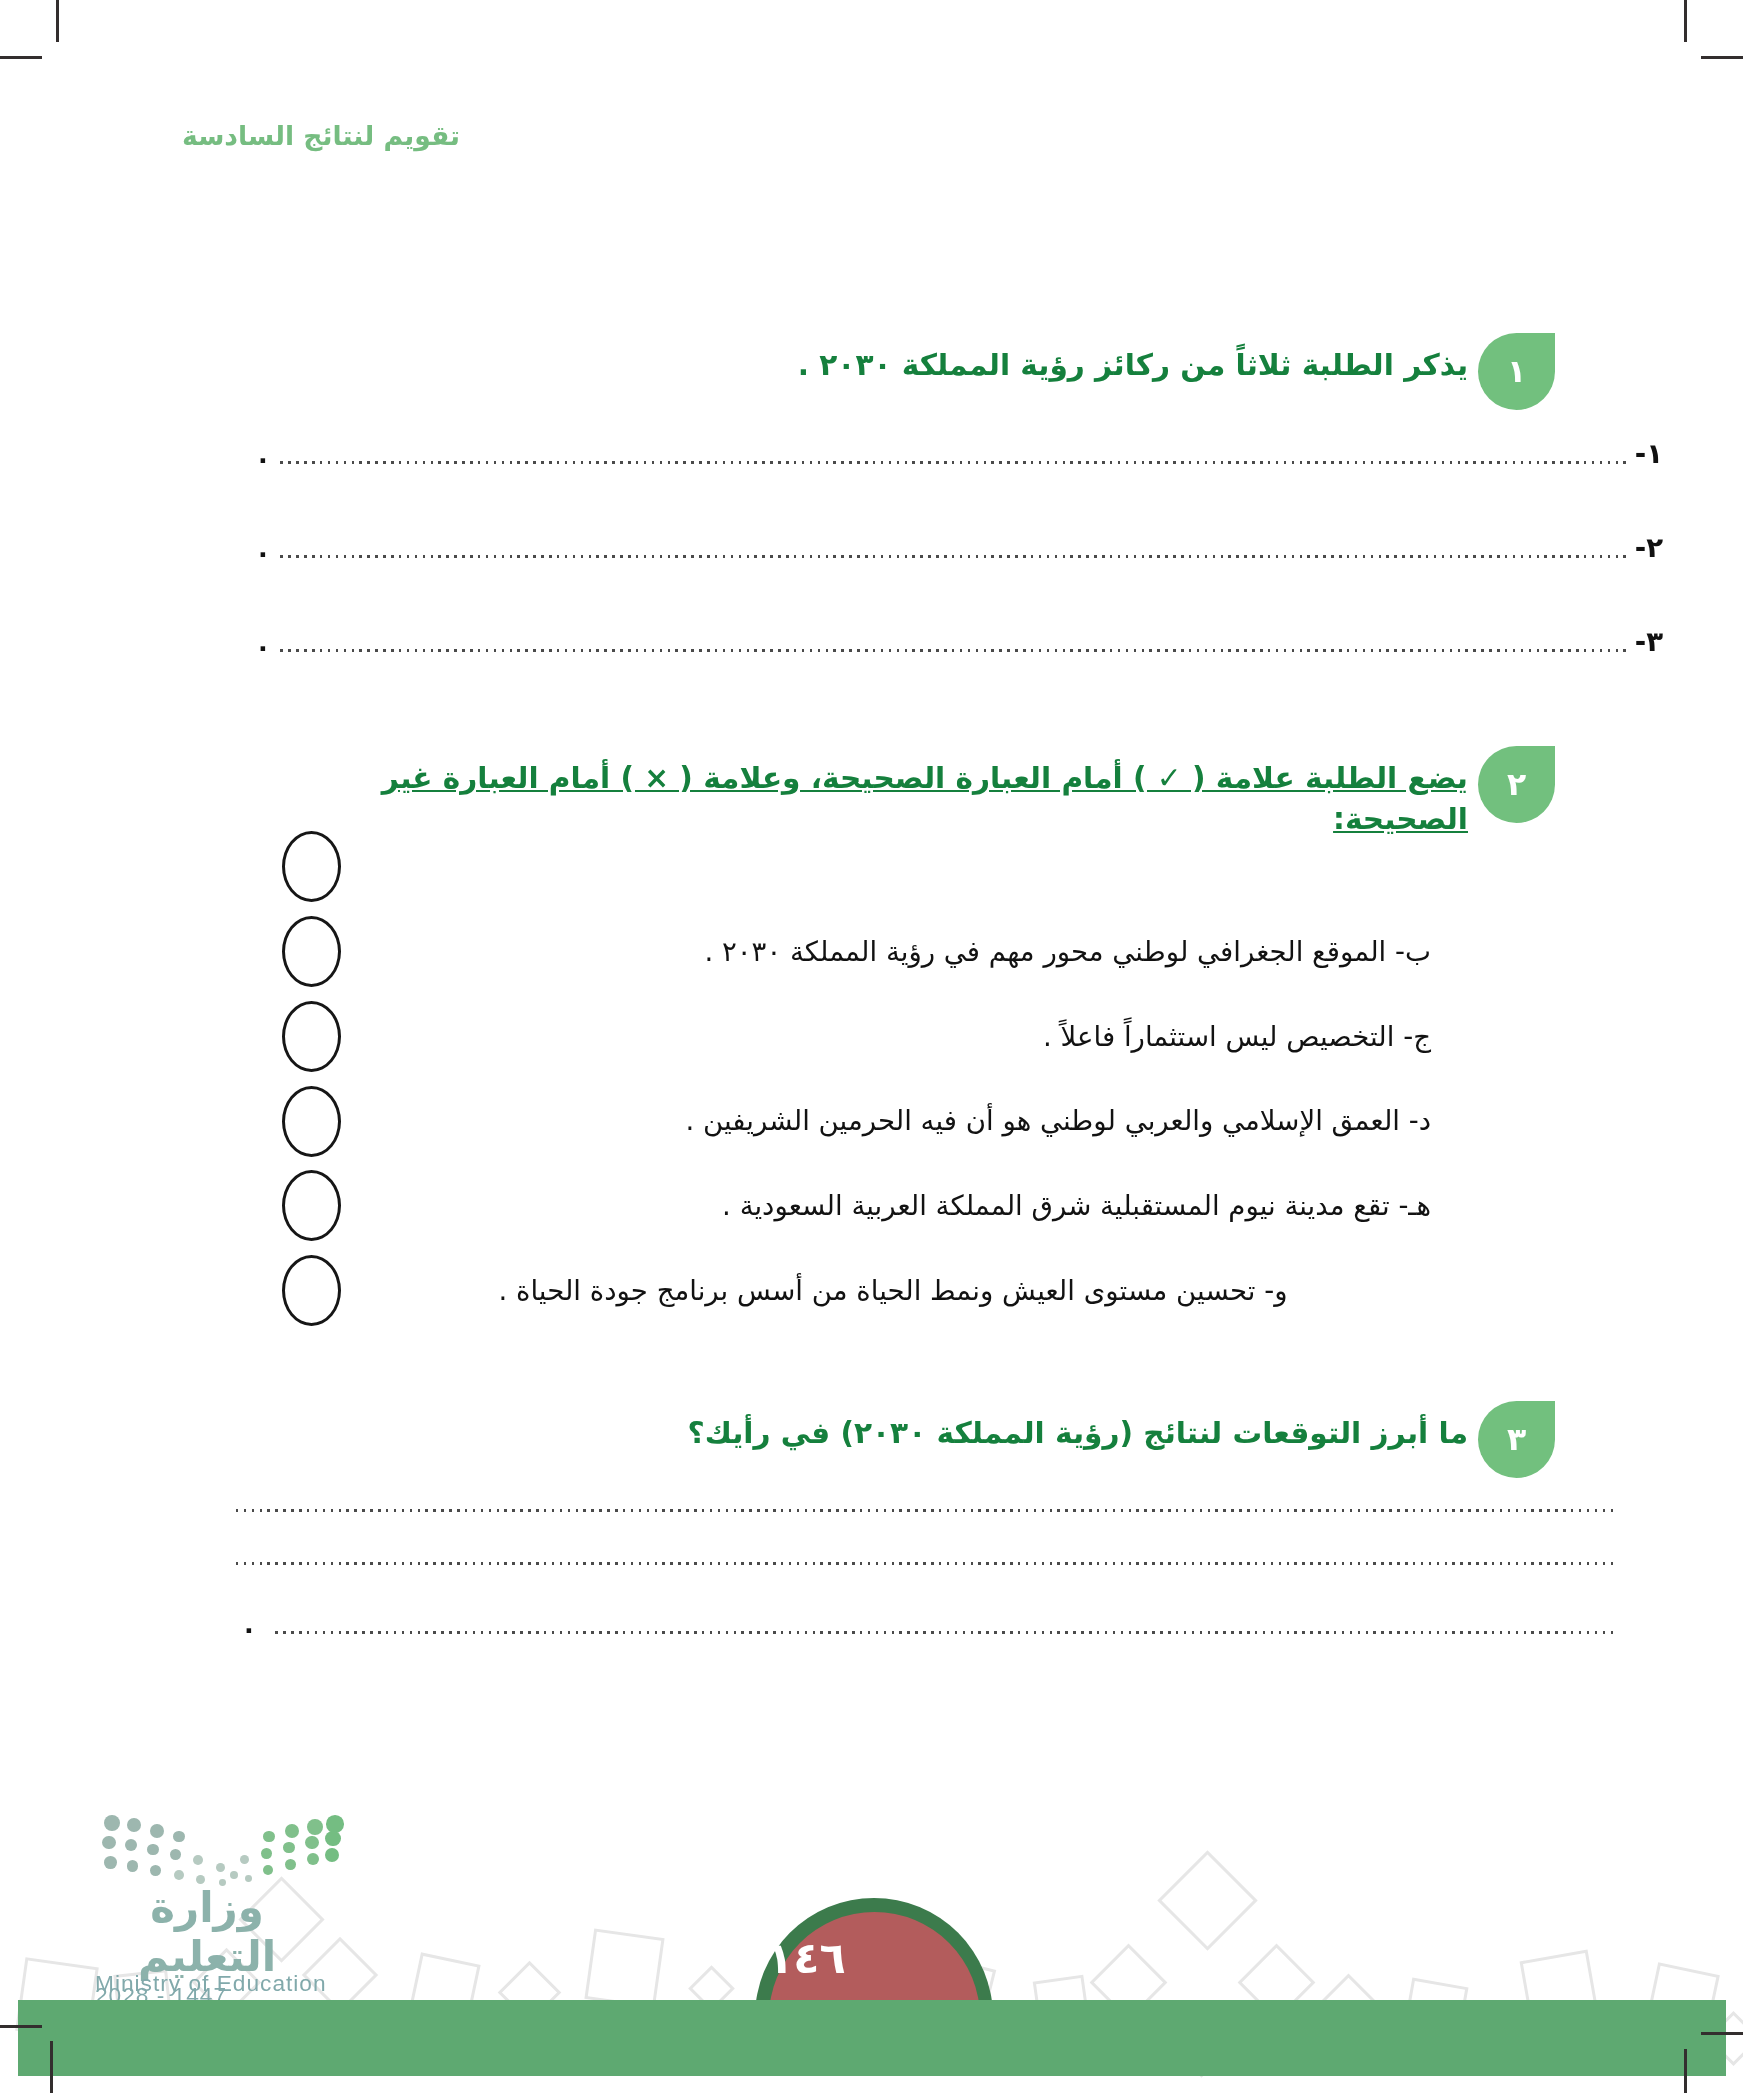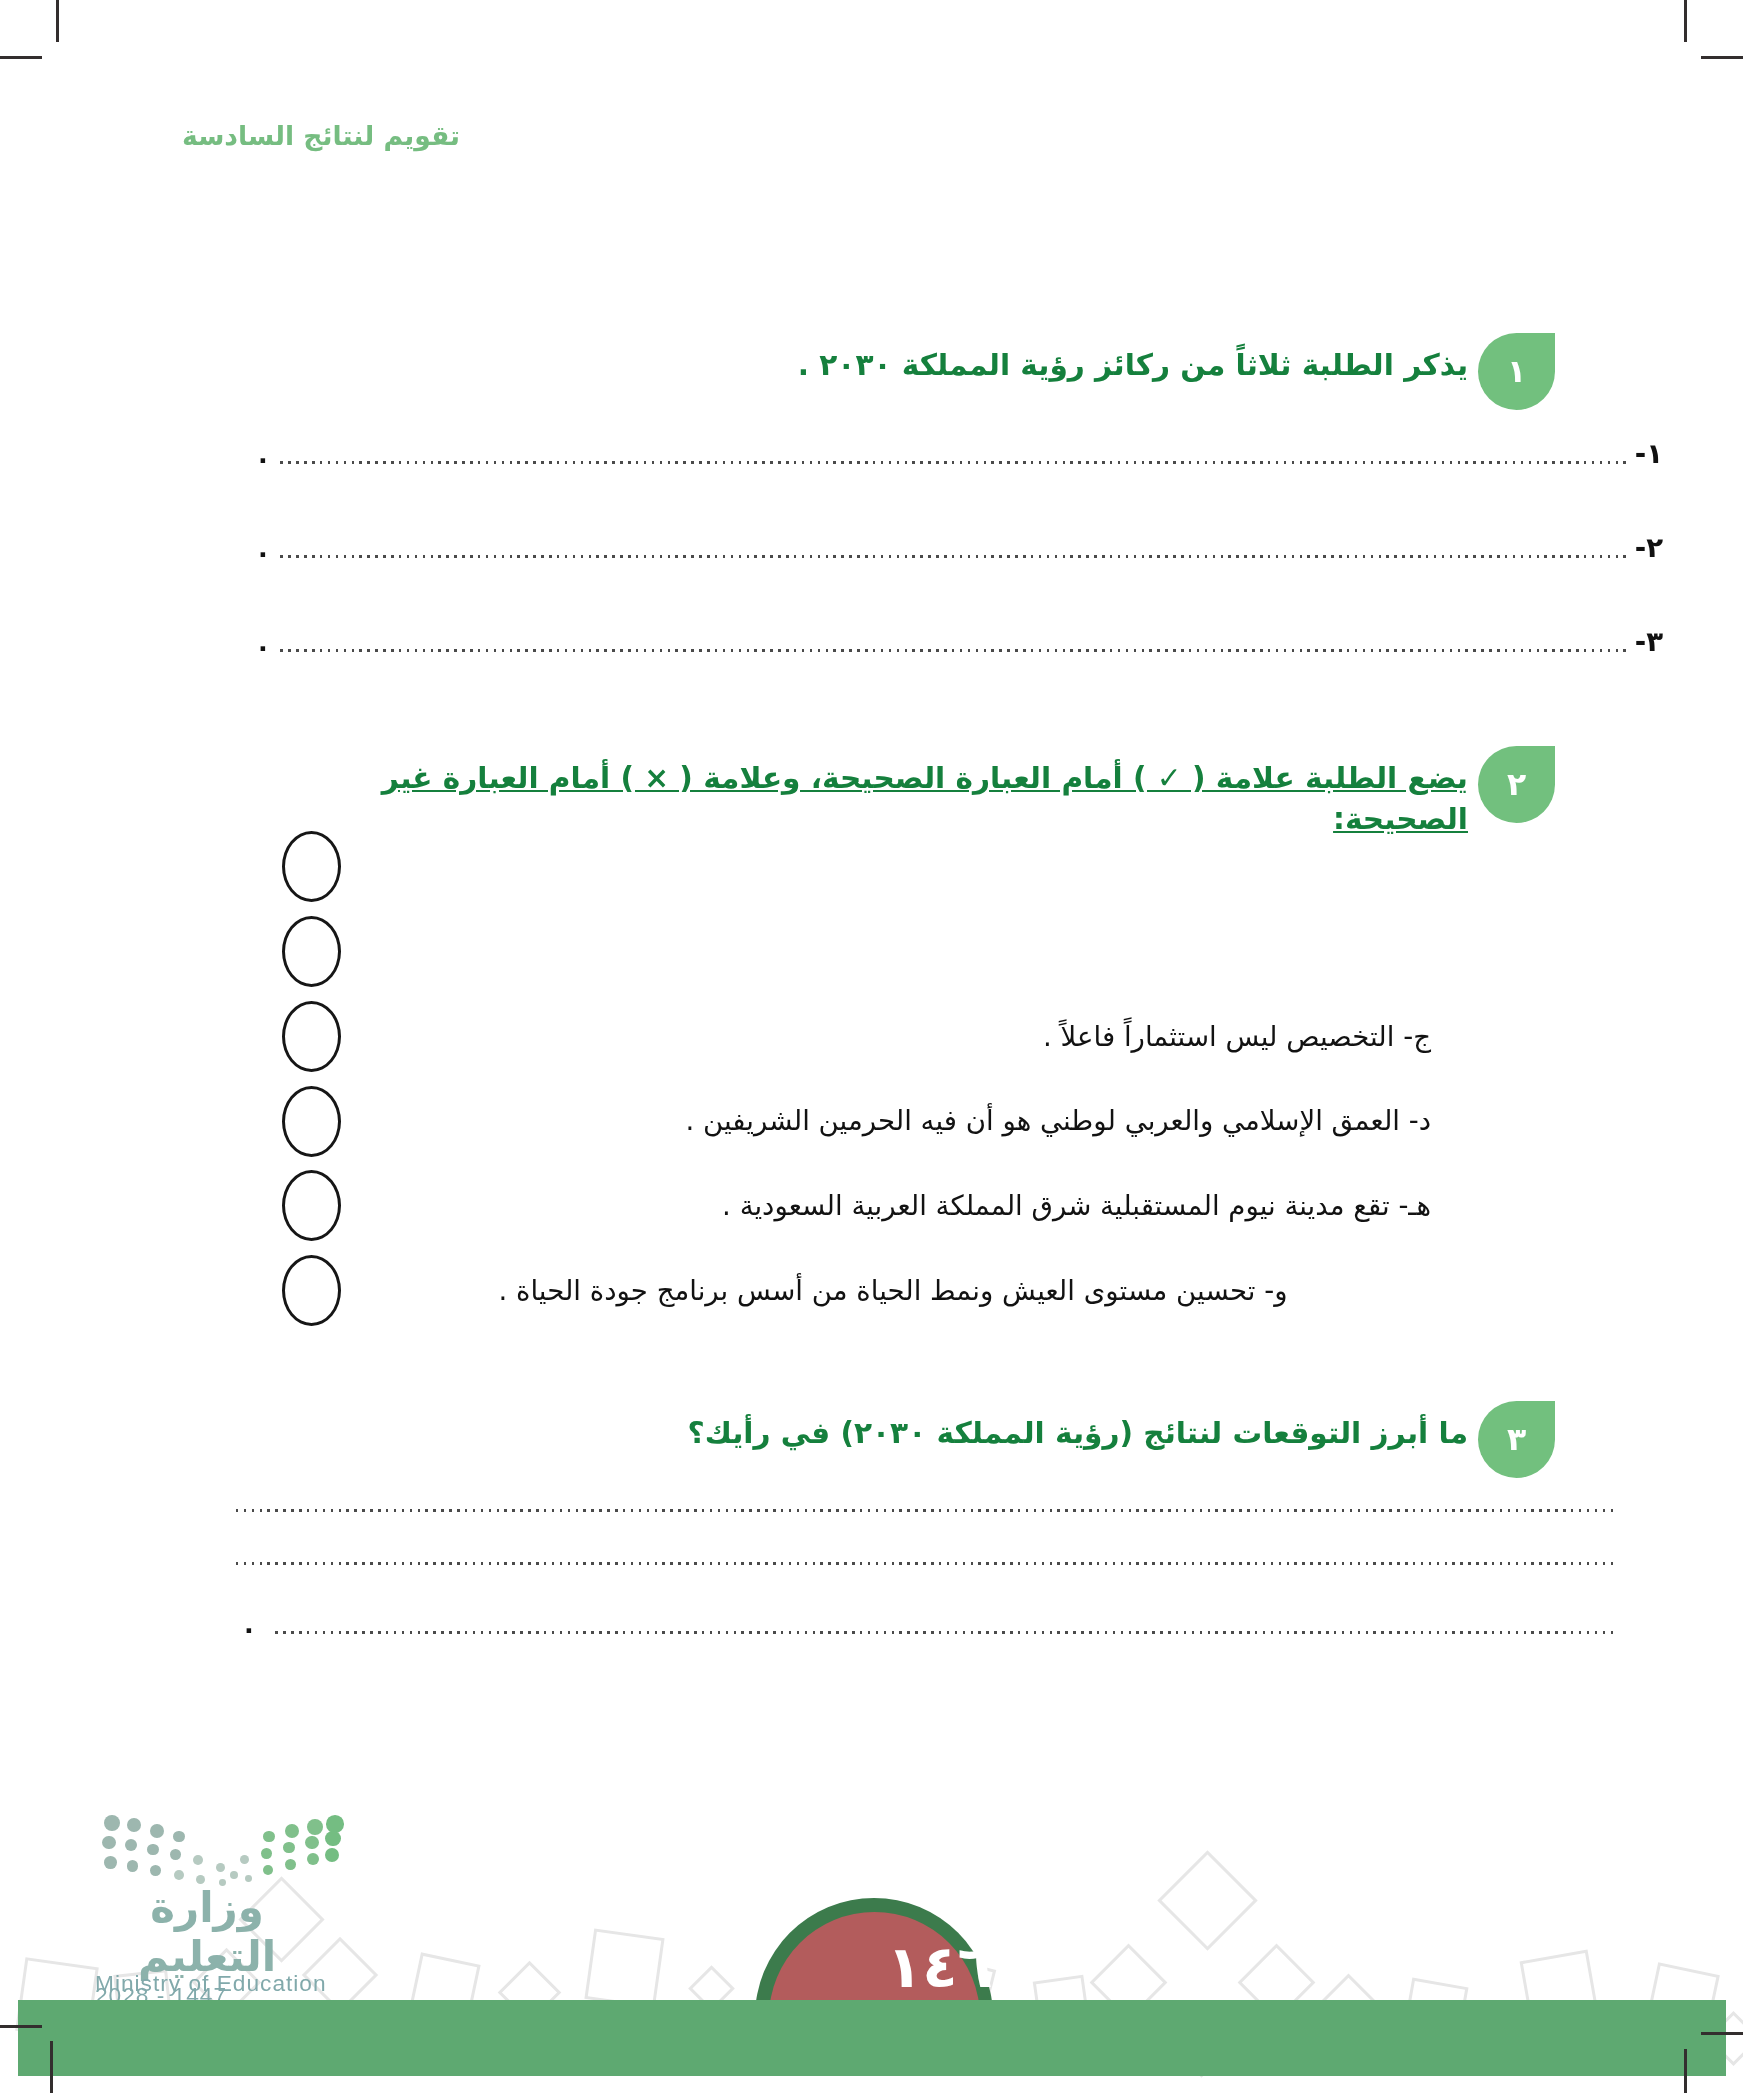--- a/index.html
+++ b/index.html
@@ -66,21 +66,21 @@
     position:absolute; left:95px; top:1982px; font-size:22.7px; color:var(--logo_teal2);
     font-family:"Liberation Sans",sans-serif; direction:ltr; z-index:3; letter-spacing:1px;
   }
   
   .decor{position:absolute; inset:0; z-index:1;}
   .decor i{position:absolute; display:block; border:3px solid #e6e6e6; background:transparent;}
   
   .page-badge-clip{position:absolute; left:755px; top:1898px; width:238px; height:102px; overflow:hidden; z-index:2;}
   .page-badge-ring{position:absolute; left:0; top:0; width:238px; height:238px; border-radius:50%; background:var(--ring_dark_green);}
   .page-badge-inner{position:absolute; left:13.8px; top:13.8px; width:211px; height:211px; border-radius:50%; background:var(--page_circle_red);}
-  .page-badge-num{position:absolute; left:12px; right:0; top:35px; text-align:right; color:#fff; font-size:58px; font-weight:bold; z-index:2;}
+  .page-badge-num{position:absolute; left:12px; right:0; top:35px; text-align:left; color:#fff; font-size:43px; font-weight:bold; z-index:2;}
   
   .bottom-bar{position:absolute; left:17.7px; right:17.7px; top:2000px; height:76px; background:var(--bar_green); z-index:4;}
 </style>
 </head>
 <body>
 
 <div class="page">
 
   <div class="decor" id="decor">
       <i style="left: 19.7px; top: 1962px; width: 74px; height: 74px; transform: rotate(8deg);"></i>
@@ -175,20 +175,24 @@
     <span class="ans-end">.</span>
   </div>
 
   <div class="q-badge" style="top:746px;">
     <span>٢</span>
   </div>
   <div class="q-text" style="top:758px;text-decoration:underline;">يضع الطلبة علامة ( ✓ ) أمام العبارة الصحيحة، وعلامة ( × ) أمام العبارة غير الصحيحة:</div>
 
   <div class="tf-circle" style="top:831px;"></div>
 
+  <div class="tf-text" style="top:929px;">
+    <span>ب-</span>
+    <span>الموقع الجغرافي لوطني محور مهم في رؤية المملكة ٢٠٣٠ .</span>
+  </div>
   <div class="tf-circle" style="top:916px;"></div>
 
   <div class="tf-text" style="top:1014px;">
     <span>ج-</span>
     <span>التخصيص ليس استثماراً فاعلاً .</span>
   </div>
   <div class="tf-circle" style="top:1001px;"></div>
 
   <div class="tf-text" style="top:1098px;">
     <span>د-</span>

